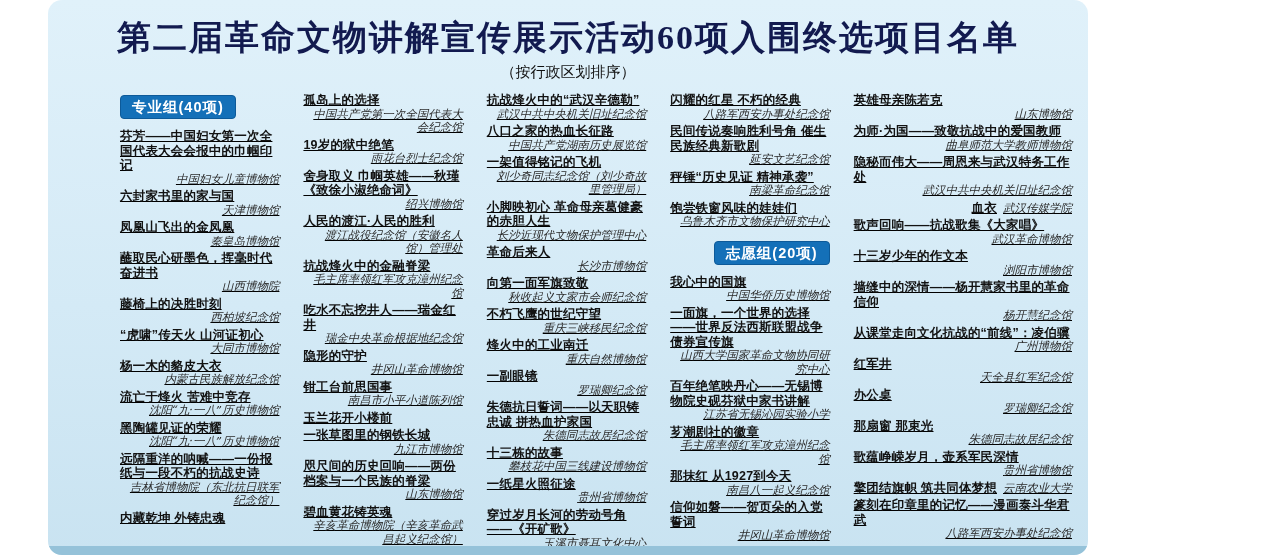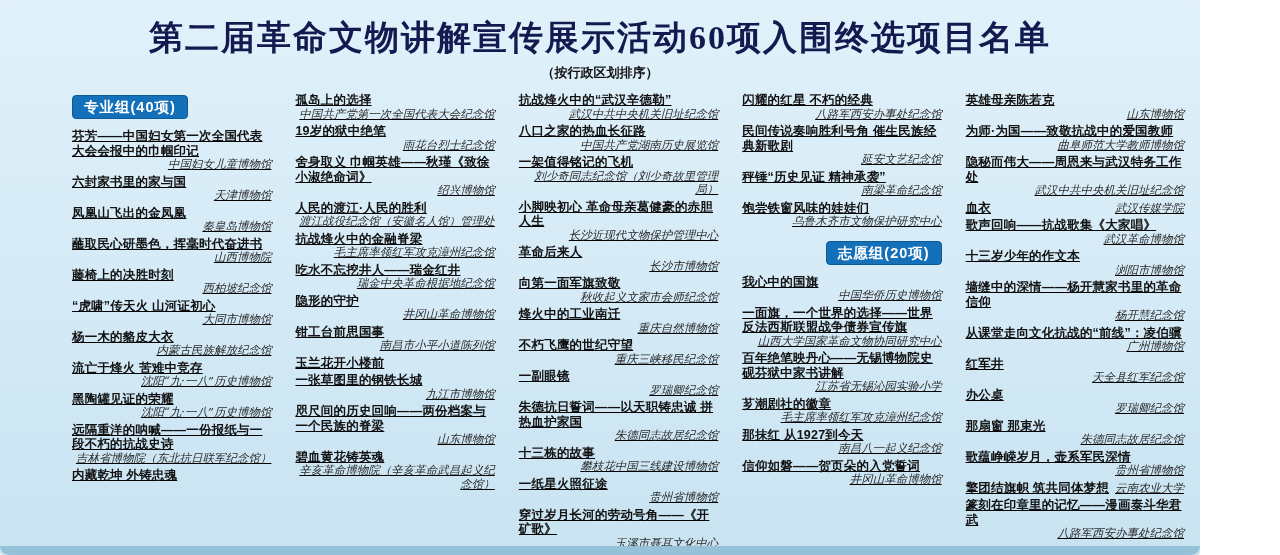--- a/index.html
+++ b/index.html
@@ -1,44 +1,44 @@
 <!DOCTYPE html>
 <html><head>
 <meta charset="utf-8">
 <style>
   html,body{margin:0;padding:0;background:#ffffff;}
   .page{
     position:relative;
-    width:1200px;height:555px;
+    width:1040px;height:555px;
     box-sizing:border-box;
     background:linear-gradient(180deg,#e0f1fa 0%,#d4eaf6 55%,#c9e3f1 100%);
-    border-radius:2px;
+    border-radius:14px;
     overflow:hidden;
     font-family:"Liberation Sans",sans-serif;
+    margin-left:48px;
   }
   .page::after{
     content:"";position:absolute;left:0;right:0;bottom:0;height:9px;
     background:#95c2d9;border-radius:0 0 14px 14px;
   }
   .title{
     margin:0;padding-top:18px;
     text-align:center;
     font-family:"Liberation Serif",serif;
     font-weight:bold;
     font-size:34px;line-height:40px;
     letter-spacing:2px;
     color:#121a4f;
   }
   .subtitle{
     margin-top:7px;
     text-align:center;
     font-family:"Liberation Serif",serif;
-    font-size:13px;line-height:15px;
+    font-size:15px;line-height:15px;
     color:#111111;
-    font-weight:bold;
   }
   .grid{
     display:grid;
     grid-template-columns:repeat(5,1fr);
     column-gap:24px;
     padding:13px 16px 12px 72px;
     text-decoration:underline;
   }
   .badge-row{margin:2px 0 10px 0;}
   .badge-row.center{text-align:right;margin:12px 0 10px 0;}
@@ -62,21 +62,21 @@
     letter-spacing:0.2px;
   }
   .entry-org{
     text-align:right;
     font-family:"DejaVu Serif",serif;
     font-style:italic;
     font-size:11.5px;
     line-height:13.5px;
     color:#2b2b2b;
   }
-  .entry.inline{display:flex;justify-content:space-between;align-items:baseline;gap:6px;}
+  .entry.inline{display:flex;justify-content:flex-end;align-items:baseline;gap:6px;}
   .entry.inline .entry-title{white-space:nowrap;}
   .entry.inline .entry-org{white-space:nowrap;}
 </style>
 </head>
 <body>
 
 <div class="page">
   <h1 class="title">第二届革命文物讲解宣传展示活动60项入围终选项目名单</h1>
   <div class="subtitle">（按行政区划排序）</div>
   <div class="grid">
@@ -194,26 +194,26 @@
         </div>
         <div class="entry">
           <div class="entry-title">革命后来人</div>
           <div class="entry-org">长沙市博物馆</div>
         </div>
         <div class="entry">
           <div class="entry-title">向第一面军旗致敬</div>
           <div class="entry-org">秋收起义文家市会师纪念馆</div>
         </div>
         <div class="entry">
+          <div class="entry-title">不朽飞鹰的世纪守望</div>
+          <div class="entry-org">重庆三峡移民纪念馆</div>
+        </div>
+        <div class="entry">
           <div class="entry-title">烽火中的工业南迁</div>
           <div class="entry-org">重庆自然博物馆</div>
-        </div>
-        <div class="entry">
-          <div class="entry-title">不朽飞鹰的世纪守望</div>
-          <div class="entry-org">重庆三峡移民纪念馆</div>
         </div>
         <div class="entry">
           <div class="entry-title">一副眼镜</div>
           <div class="entry-org">罗瑞卿纪念馆</div>
         </div>
         <div class="entry">
           <div class="entry-title">朱德抗日誓词——以天职铸忠诚 拼热血护家国</div>
           <div class="entry-org">朱德同志故居纪念馆</div>
         </div>
         <div class="entry">

